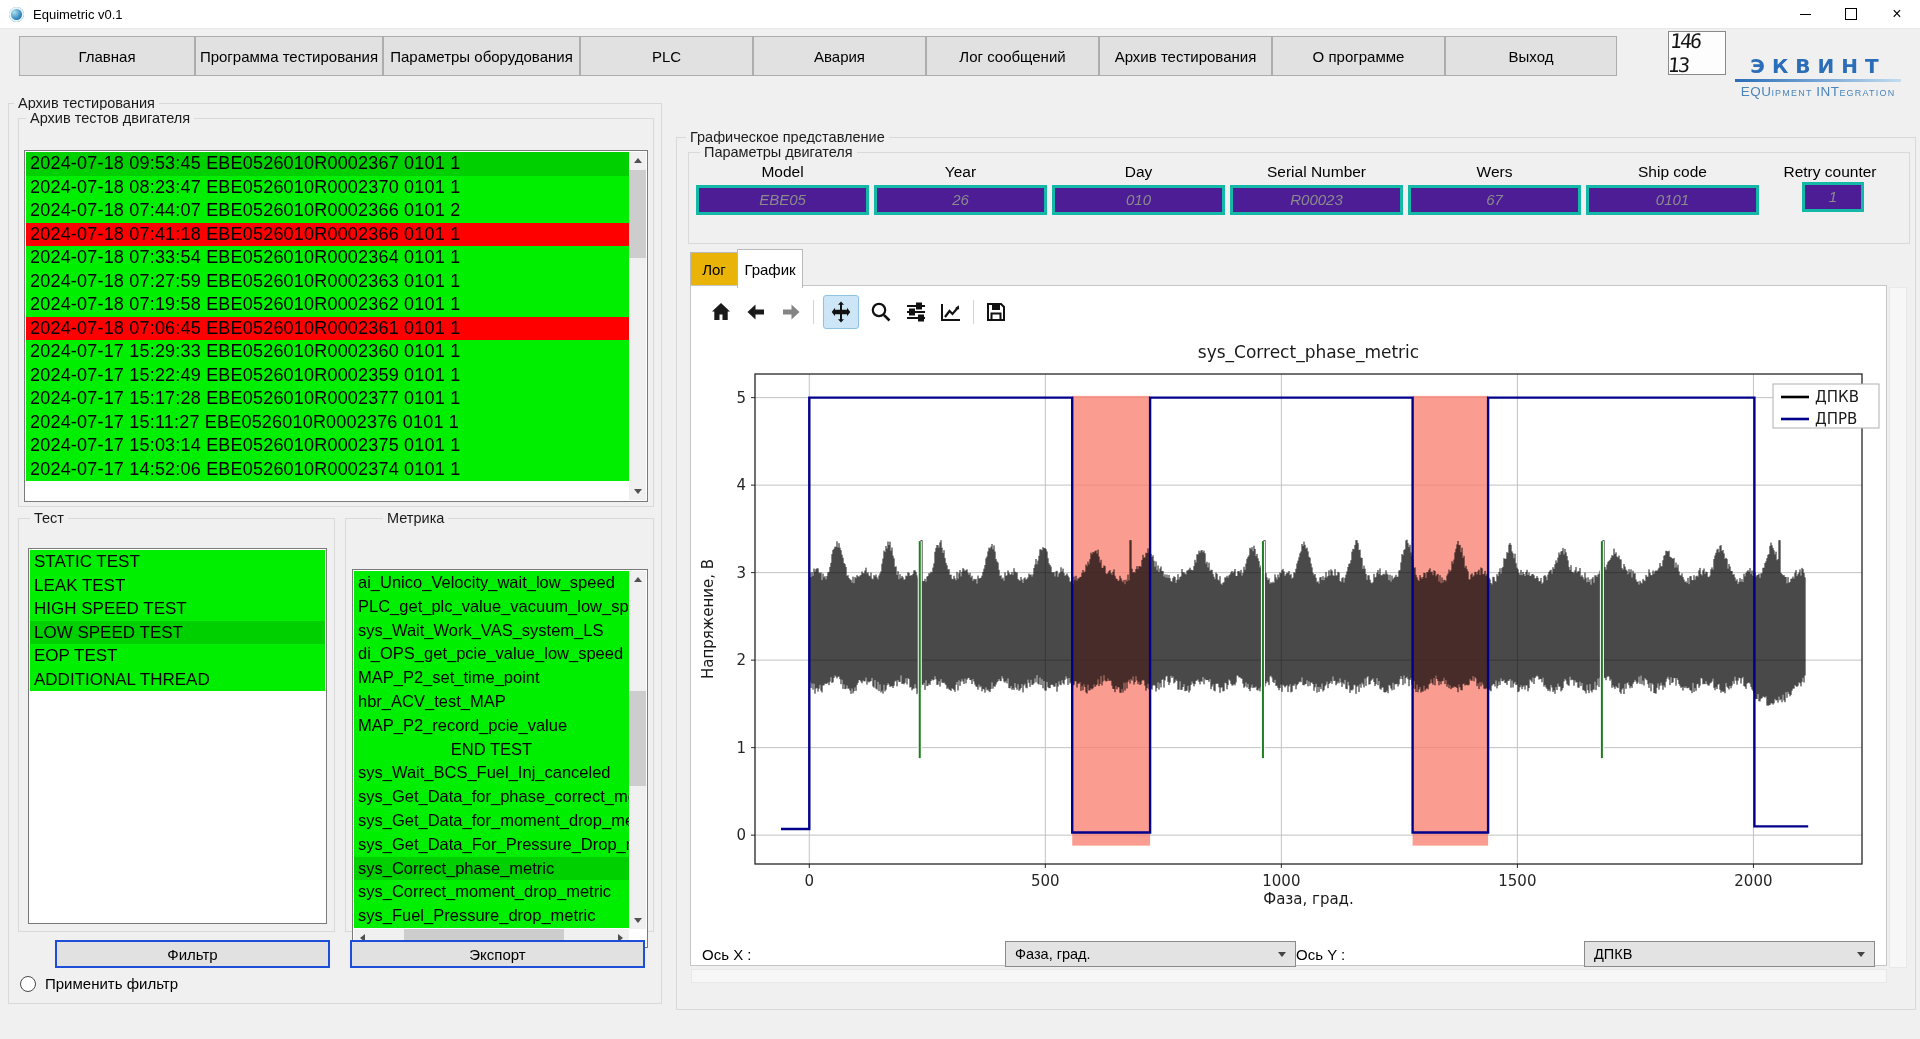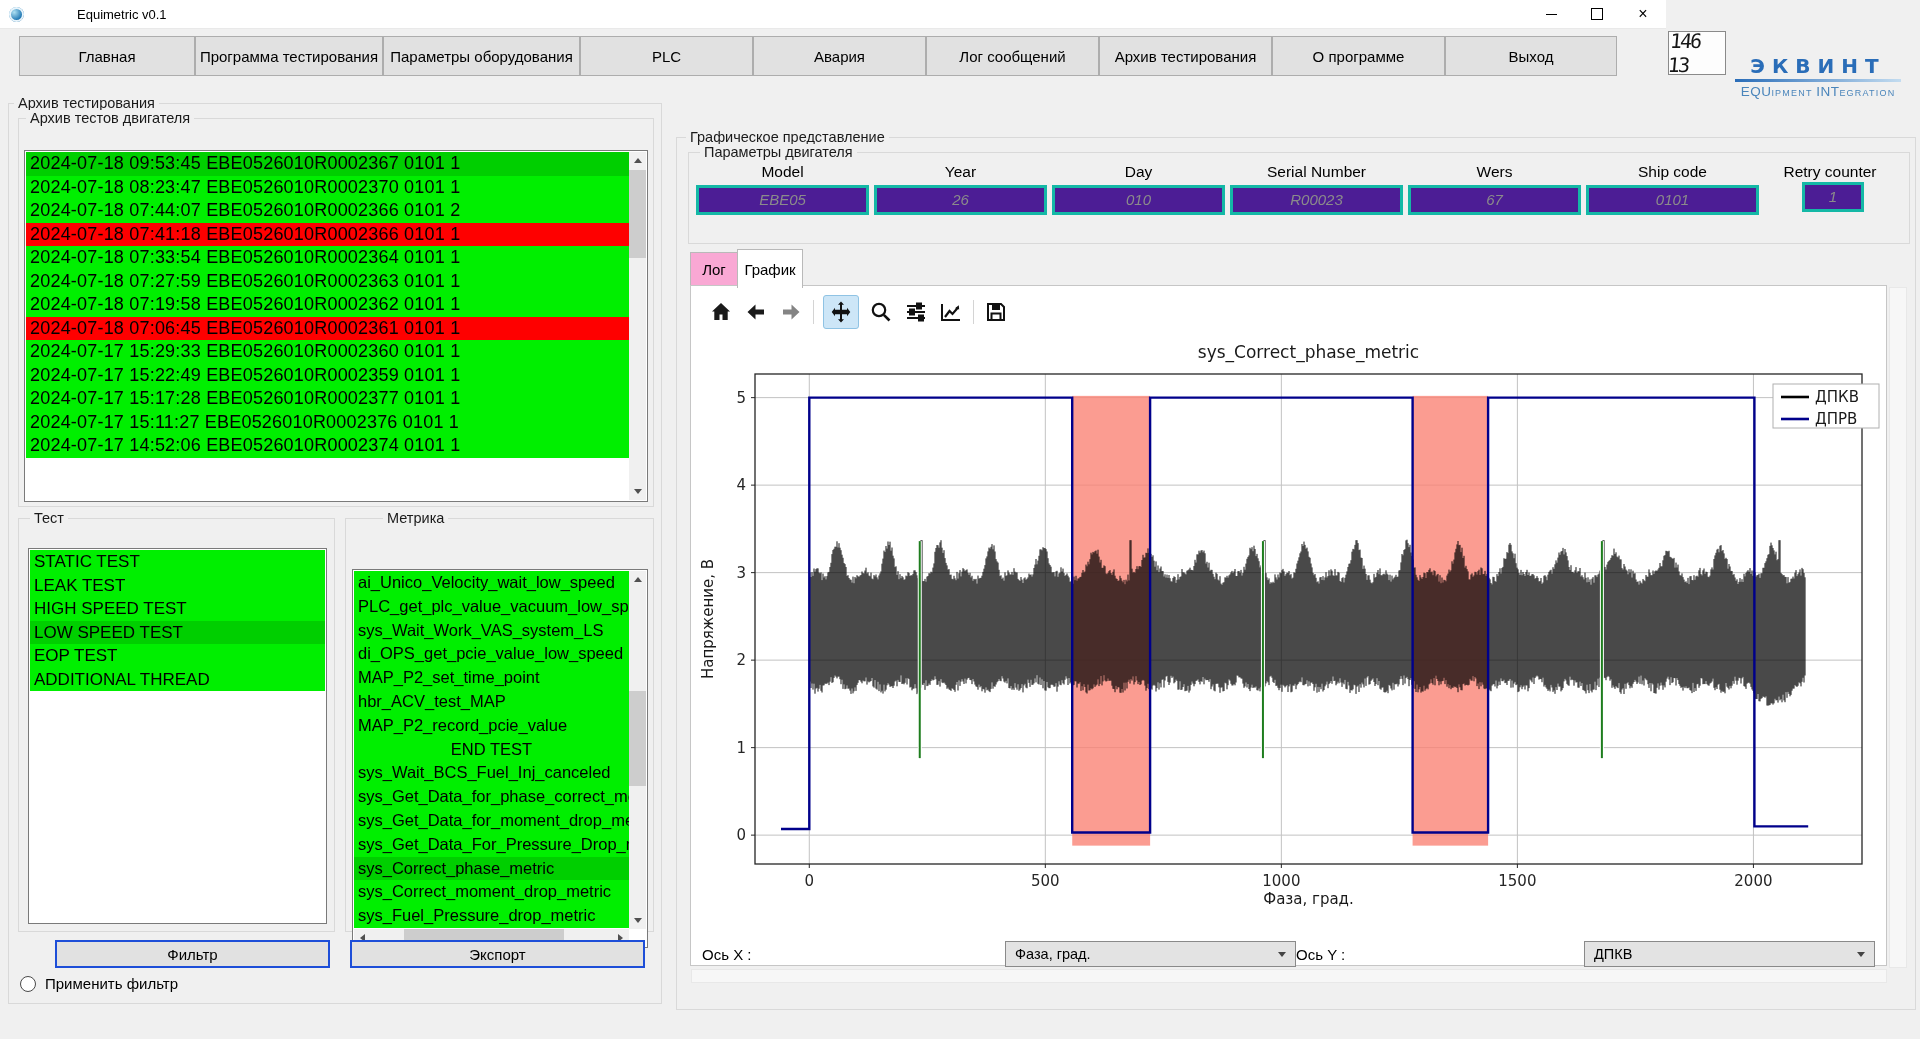--- a/index.html
+++ b/index.html
@@ -1,21 +1,21 @@
 <!DOCTYPE html>
 <html><head>
 <meta charset="utf-8">
 <style>
   html,body{margin:0;padding:0;background:#cfcfcf;}
   #app{position:relative;width:1920px;height:1039px;background:#f0f0f0;
        font-family:"Liberation Sans",sans-serif;overflow:hidden;color:#000;}
 
   
-  .titlebar{position:absolute;left:0;top:0;width:1666px;height:28px;background:#ffffff;
-            display:flex;align-items:center;border-bottom:1px solid #e9e9e9;gap:44px;}
+  .titlebar{position:absolute;left:0;top:0;width:1920px;height:28px;background:#ffffff;
+            display:flex;align-items:center;border-bottom:1px solid #e9e9e9;}
   .appicon{width:15px;height:15px;margin-left:9px;border-radius:50%;
            background:radial-gradient(circle at 35% 35%,#aee0f2 0%,#2a7fb8 55%,#0b4f86 100%);
            box-shadow:inset 0 0 0 2px #e8f4fb;}
   .apptitle{margin-left:9px;font-size:13px;}
   .wincontrols{margin-left:auto;display:flex;height:100%;}
   .winbtn{width:46px;height:100%;display:flex;align-items:center;justify-content:center;}
   .min-glyph{width:11px;height:1px;background:#000;display:block;}
   .max-glyph{width:10px;height:10px;border:1px solid #000;display:block;}
   .close-glyph{font-size:16px;line-height:1;}
 
@@ -91,21 +91,21 @@
   #grp-params{left:688px;top:152px;width:1220px;height:90px;}
   #lbl-params{left:700px;top:144px;}
   .pcol{position:absolute;top:163px;width:173px;text-align:center;}
   .plabel{font-size:15.5px;margin-bottom:4px;}
   .pinput{height:24px;line-height:24px;background:#4c1d95;border:3px solid #14b8a6;
           color:#8b8b8b;font-size:15px;text-align:center;font-style:italic;}
   #pcol-retry-label{position:absolute;top:163px;left:1770px;width:120px;text-align:center;}
   #pcol-retry-input{position:absolute;top:182px;left:1802px;width:56px;}
 
   .tab{position:absolute;display:flex;align-items:center;justify-content:center;font-size:15px;}
-  #tab-log{left:690px;top:252px;width:46px;height:33px;background:#f9a8d4;border:1px solid #b9b9b9;}
+  #tab-log{left:690px;top:252px;width:46px;height:33px;background:#eab308;border:1px solid #b9b9b9;}
   #tab-graph{left:737px;top:249px;width:64px;height:38px;background:#fff;border:1px solid #b9b9b9;
              border-bottom:none;z-index:3;}
   #tab-panel{position:absolute;left:690px;top:285px;width:1197px;height:681px;background:#fff;
              border:1px solid #c6c6c6;box-sizing:border-box;}
 
   .toolbar{position:absolute;left:708px;top:295px;height:34px;display:flex;align-items:center;gap:9px;z-index:4;}
   .ticon{width:26px;height:26px;display:flex;align-items:center;justify-content:center;}
   .ticon svg{width:24px;height:24px;}
   .ticon-pan{width:34px;height:32px;background:#cde6f7;border:1px solid #8fc3e4;border-radius:3px;}
   .tsep{width:1px;height:24px;background:#d4d4d4;}
@@ -182,20 +182,21 @@
         <div class="row g">2024-07-18 07:44:07 EBE0526010R0002366 0101 2</div>
         <div class="row r">2024-07-18 07:41:18 EBE0526010R0002366 0101 1</div>
         <div class="row g">2024-07-18 07:33:54 EBE0526010R0002364 0101 1</div>
         <div class="row g">2024-07-18 07:27:59 EBE0526010R0002363 0101 1</div>
         <div class="row g">2024-07-18 07:19:58 EBE0526010R0002362 0101 1</div>
         <div class="row r">2024-07-18 07:06:45 EBE0526010R0002361 0101 1</div>
         <div class="row g">2024-07-17 15:29:33 EBE0526010R0002360 0101 1</div>
         <div class="row g">2024-07-17 15:22:49 EBE0526010R0002359 0101 1</div>
         <div class="row g">2024-07-17 15:17:28 EBE0526010R0002377 0101 1</div>
         <div class="row g">2024-07-17 15:11:27 EBE0526010R0002376 0101 1</div>
+        <div class="row g">2024-07-17 15:03:14 EBE0526010R0002375 0101 1</div>
         <div class="row g">2024-07-17 14:52:06 EBE0526010R0002374 0101 1</div>
       </div>
     <div class="vsb">
       <div class="sb-btn up">
           <span class="tri-up"></span>
         </div>
       <div class="sb-thumb" style="top:18px;height:88px;"></div>
       <div class="sb-btn down">
           <span class="tri-down"></span>
         </div>

